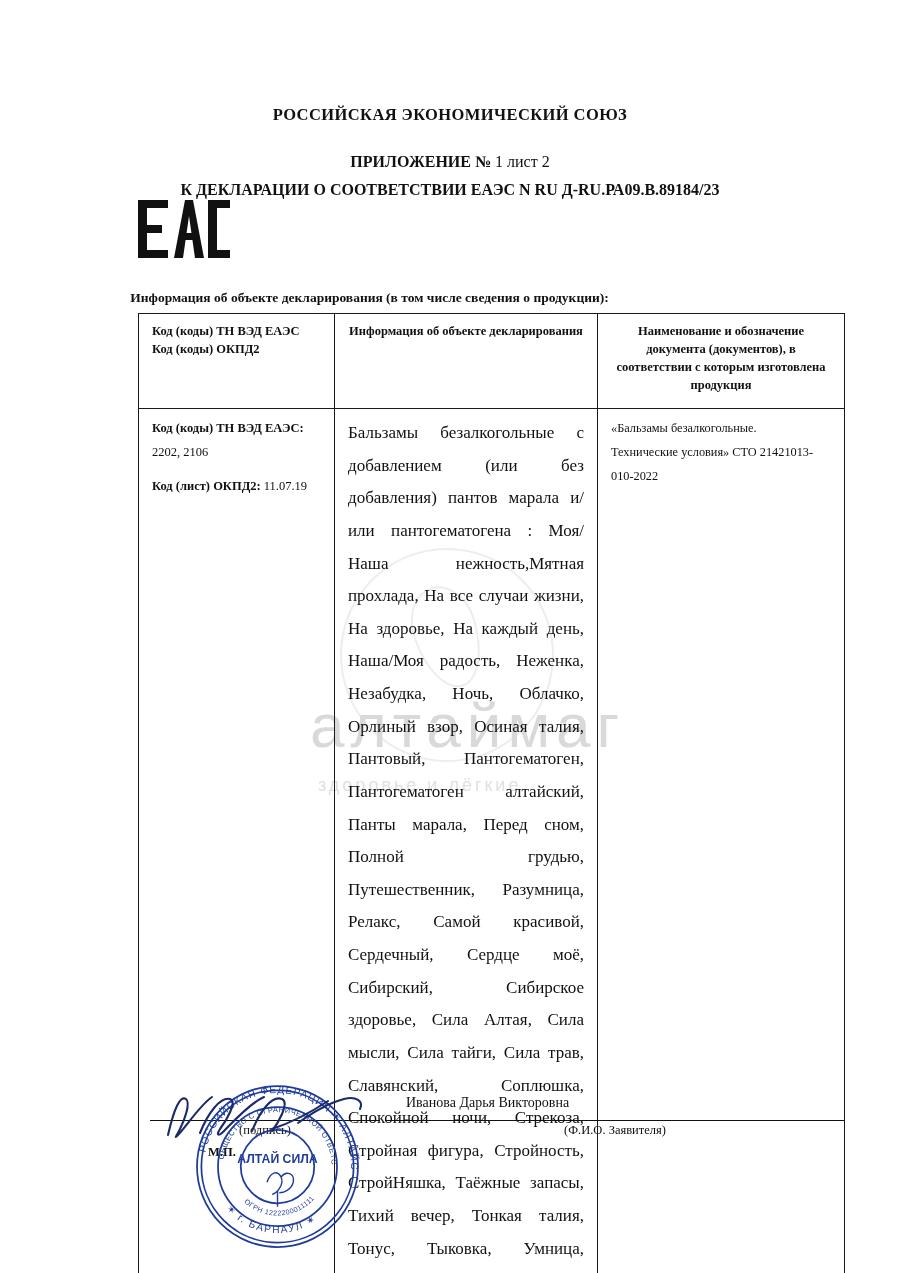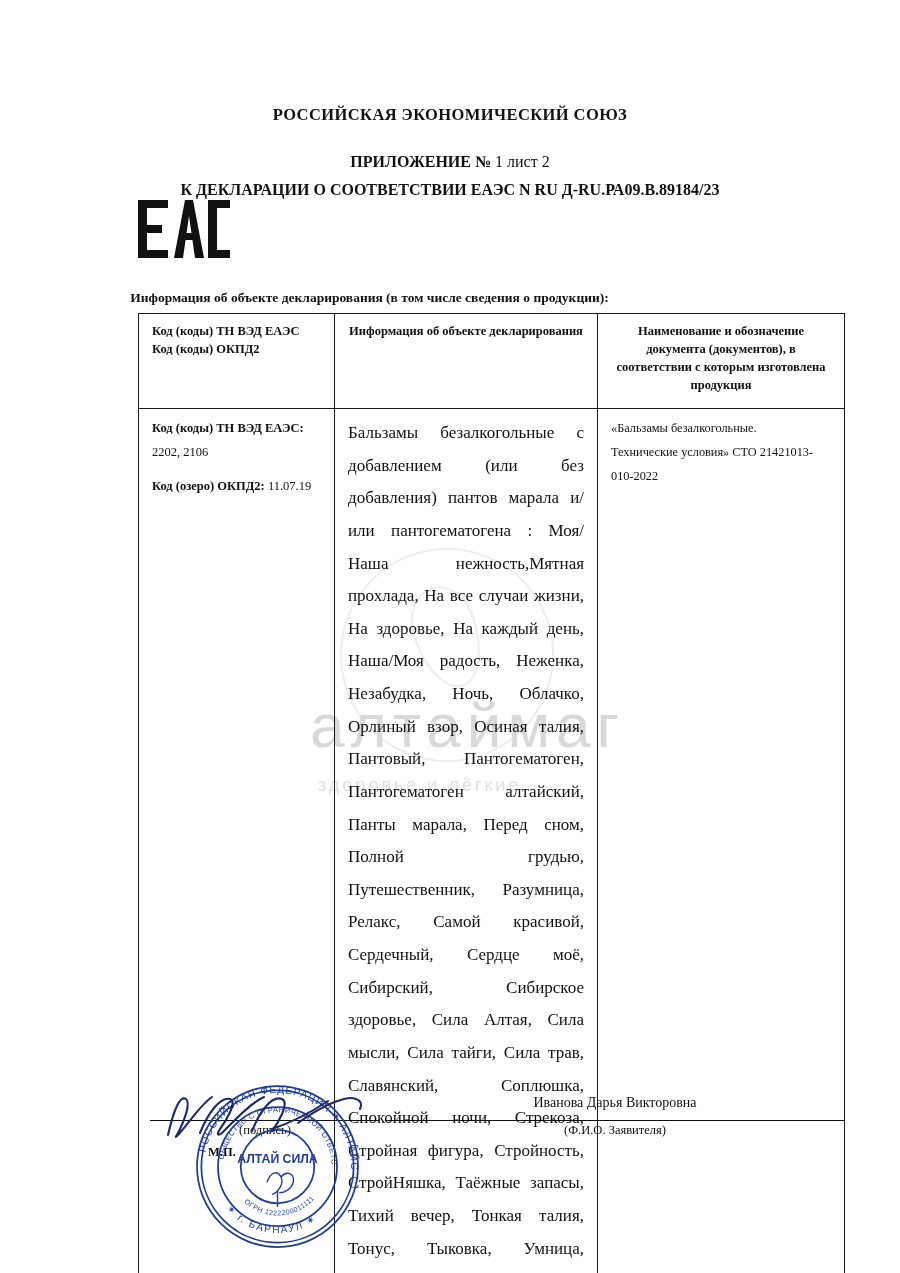--- a/index.html
+++ b/index.html
@@ -188,24 +188,24 @@
   .sig-label-left {
     position: absolute;
     left: 150px;
     top: 28px;
     width: 230px;
     text-align: center;
     font-size: 12.5px;
   }
   .sig-name {
     position: absolute;
-    left: 385px;
+    left: 406px;
     top: 0px;
     width: 460px;
-    text-align: center;
+    text-align: left;
     font-size: 14px;
   }
   .sig-label-right {
     position: absolute;
     left: 385px;
     top: 28px;
     width: 460px;
     text-align: center;
     font-size: 12.5px;
   }
@@ -290,21 +290,21 @@
         <th>Наименование и обозначение документа (документов), в соответствии с которым изготовлена продукция</th>
       </tr>
     </thead>
     <tbody>
       <tr>
         <td class="cell-code">
           <div>Код (коды) ТН ВЭД ЕАЭС:</div>
           <div class="plain">2202, 2106</div>
           <span class="gap"></span>
           <div>
-            <span>Код (озеро) ОКПД2:</span>
+            <span>Код (лист) ОКПД2:</span>
             <span class="plain">11.07.19</span>
           </div>
         </td>
         <td class="cell-obj">Бальзамы безалкогольные с добавлением (или без добавления) пантов марала и/или пантогематогена : Моя/Наша нежность,Мятная прохлада, На все случаи жизни, На здоровье, На каждый день, Наша/Моя радость, Неженка, Незабудка, Ночь, Облачко, Орлиный взор, Осиная талия, Пантовый, Пантогематоген, Пантогематоген алтайский, Панты марала, Перед сном, Полной грудью, Путешественник, Разумница, Релакс, Самой красивой, Сердечный, Сердце моё, Сибирский, Сибирское здоровье, Сила Алтая, Сила мысли, Сила тайги, Сила трав, Славянский, Соплюшка, Спокойной ночи, Стрекоза, Стройная фигура, Стройность, СтройНяшка, Таёжные запасы, Тихий вечер, Тонкая талия, Тонус, Тыковка, Умница, Утренний, Утро, Фирменный, Хвойный, Холодок, Хороший сон, Цветные сны, Цветок жизни, Чемпион, Чистая печень, Чистые лёгкие, Чистые почки, Ягодка, Ясные глаза, Горно-Алтайский, Катунь, Белуха, Манжерок, Легенды Алтая, Горный Алтай, Кучерлинское озеро, Телецкое озеро, Золотое озеро, Алтын-Кёль, Укок, Остров Патмос, Патмос, Мульта,</td>
         <td class="cell-doc">
           <div>«Бальзамы безалкогольные.</div>
           <div>Технические условия» СТО 21421013-</div>
           <div>010-2022</div>
         </td>
       </tr>

